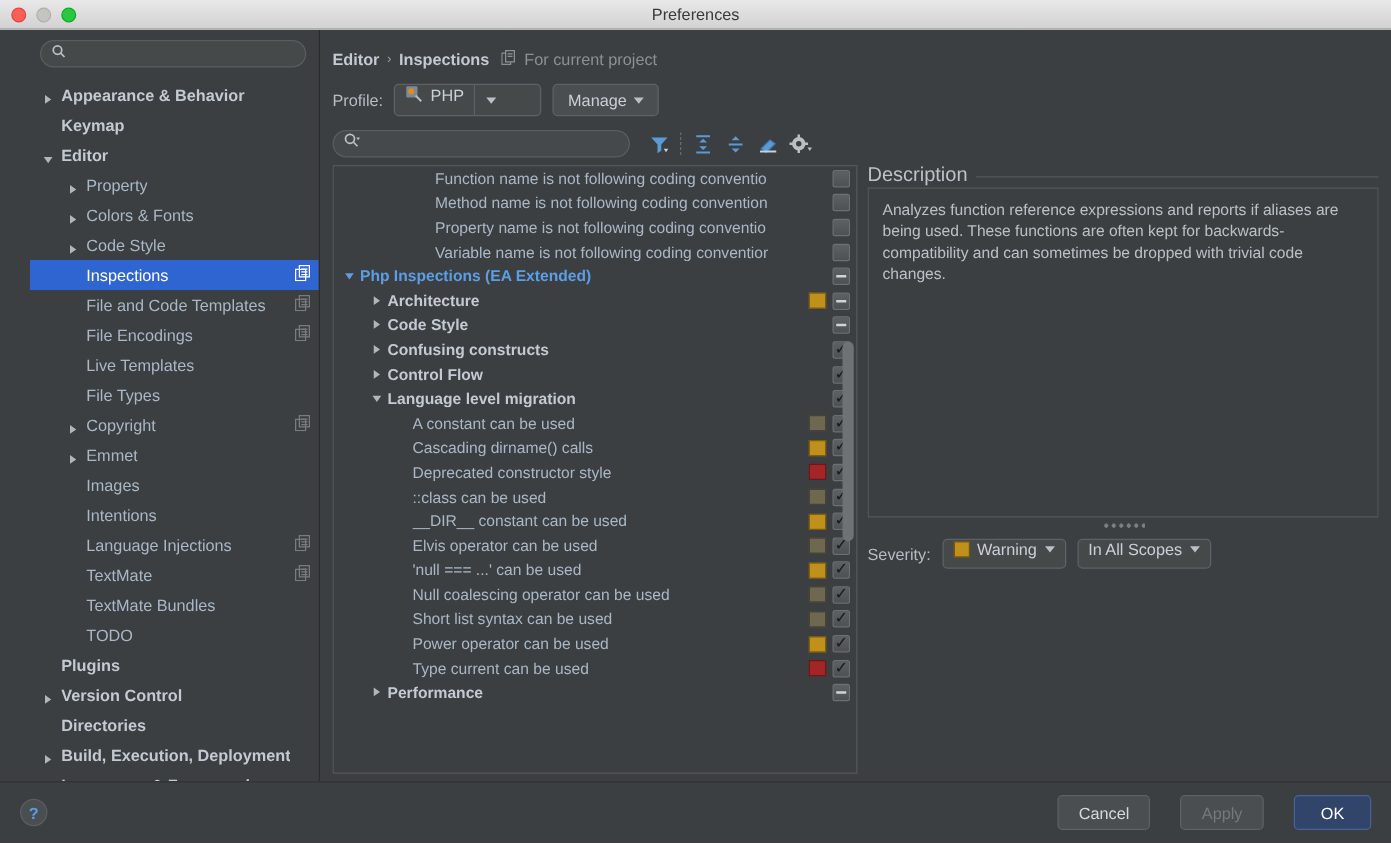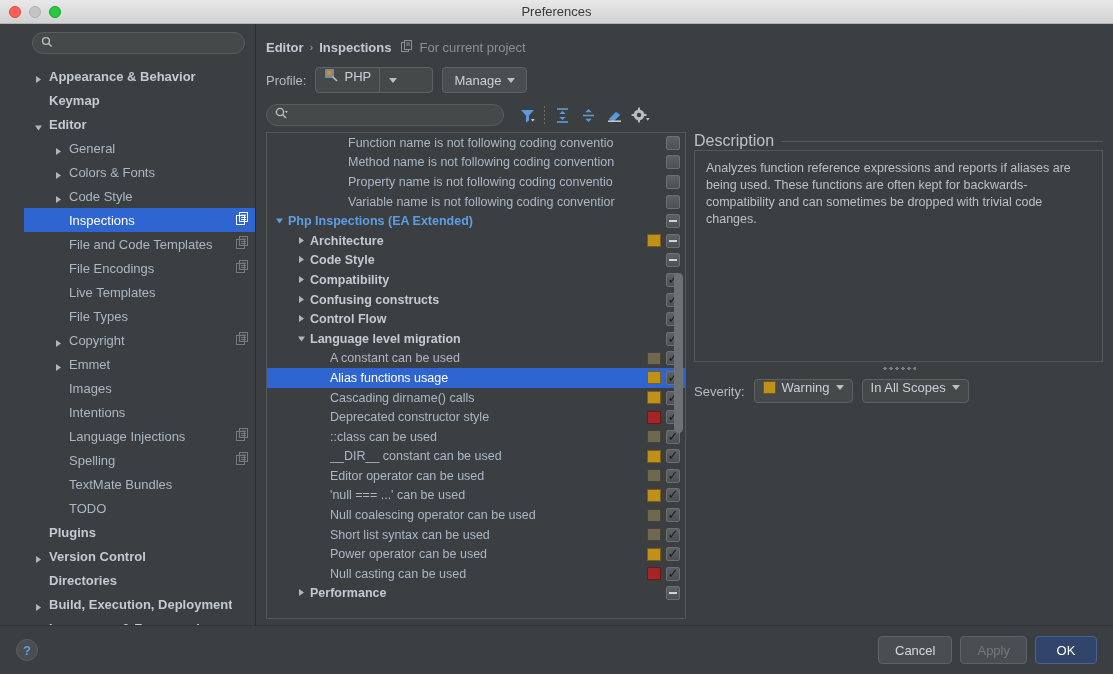--- a/index.html
+++ b/index.html
@@ -203,21 +203,21 @@
   }
 
   
   .desc-panel { flex: 1; display: flex; flex-direction: column; overflow: hidden; }
   .desc-legend {
     display: flex; align-items: center; gap: 7px;
     font-size: 16px; color: #bcc2c8; height: 18px;
   }
   .legend-line { flex: 1; height: 1px; background: #55595b; }
   .desc-box {
-    flex: 0 0 auto; height: 212px;
+    flex: 0 0 auto; height: 264px;
     border: 1px solid #555859; background: #3c3f41;
     padding: 9px 11px; position: relative;
   }
   .desc-text {
     font-size: 12.5px; line-height: 17px; color: #b9c0c7;
     max-width: 372px;
   }
   .grip {
     position: absolute; bottom: -10px; left: 50%; transform: translateX(-50%);
     width: 34px; height: 5px;
@@ -238,21 +238,21 @@
     background: #3c3f41; border-top: 1px solid #323232;
     display: flex; align-items: center;
   }
   .help-btn {
     width: 22px; height: 22px; border-radius: 50%;
     background: #4a4e50; border: 1px solid #5a5e60;
     color: #5c9ee6; font-size: 13px; font-weight: bold;
     display: flex; align-items: center; justify-content: center;
     margin-left: 16px; cursor: default;
   }
-  .footer-right { margin-left: auto; display: flex; gap: 8px; padding-right: 16px; }
+  .footer-right { margin-left: auto; display: flex; gap: 24px; padding-right: 16px; }
   .fbtn {
     min-width: 62px; height: 28px; padding: 0 16px;
     border-radius: 4px; font-size: 13px;
     display: flex; align-items: center; justify-content: center;
     border: 1px solid #5e6264; background: #4a4e50; color: #d4dae0;
     font-family: "Liberation Sans", sans-serif; cursor: default;
   }
   .fbtn.disabled { color: #73797d; }
   .fbtn.primary { background: #31456b; border-color: #4a6293; color: #ffffff; }
 </style>
@@ -294,21 +294,21 @@
         <div class="node lvl0 bold">
           <span class="arrow"><svg width="9" height="9" viewBox="0 0 9 9">
               <path d="M1 2.5 L8 2.5 L4.5 7.5 Z" fill="#b0b6bc"></path>
             </svg></span>
           <span class="node-label">Editor</span>
         </div>
         <div class="node lvl1">
           <span class="arrow"><svg width="9" height="9" viewBox="0 0 9 9">
               <path d="M2 1 L7 4.5 L2 8 Z" fill="#b0b6bc"></path>
             </svg></span>
-          <span class="node-label">General</span>
+          <span class="node-label">Property</span>
         </div>
         <div class="node lvl1">
           <span class="arrow"><svg width="9" height="9" viewBox="0 0 9 9">
               <path d="M2 1 L7 4.5 L2 8 Z" fill="#b0b6bc"></path>
             </svg></span>
           <span class="node-label">Colors &amp; Fonts</span>
         </div>
         <div class="node lvl1">
           <span class="arrow"><svg width="9" height="9" viewBox="0 0 9 9">
               <path d="M2 1 L7 4.5 L2 8 Z" fill="#b0b6bc"></path>
@@ -389,21 +389,21 @@
           <span class="badge"><svg width="13" height="13" viewBox="0 0 13 13">
               <rect x="0.5" y="3.5" width="8" height="9" fill="none" stroke="#8c9094"></rect>
               <rect x="3.5" y="0.5" width="8" height="9" fill="none" stroke="#8c9094"></rect>
               <line x1="5" y1="3.2" x2="10" y2="3.2" stroke="#8c9094"></line>
               <line x1="5" y1="5.4" x2="10" y2="5.4" stroke="#8c9094"></line>
               <line x1="5" y1="7.6" x2="10" y2="7.6" stroke="#8c9094"></line>
             </svg></span>
         </div>
         <div class="node lvl1">
           <span class="arrow-spacer"></span>
-          <span class="node-label">Spelling</span>
+          <span class="node-label">TextMate</span>
           <span class="badge"><svg width="13" height="13" viewBox="0 0 13 13">
               <rect x="0.5" y="3.5" width="8" height="9" fill="none" stroke="#8c9094"></rect>
               <rect x="3.5" y="0.5" width="8" height="9" fill="none" stroke="#8c9094"></rect>
               <line x1="5" y1="3.2" x2="10" y2="3.2" stroke="#8c9094"></line>
               <line x1="5" y1="5.4" x2="10" y2="5.4" stroke="#8c9094"></line>
               <line x1="5" y1="7.6" x2="10" y2="7.6" stroke="#8c9094"></line>
             </svg></span>
         </div>
         <div class="node lvl1">
           <span class="arrow-spacer"></span>
@@ -584,28 +584,20 @@
                   <path d="M2 1 L7 4.5 L2 8 Z" fill="#b0b6bc"></path>
                 </svg></span>
               <span class="ilabel">Code Style</span>
               <span class="swatch none"></span>
               <span class="cbox dash"></span>
             </div>
             <div class="irow ind1 group">
               <span class="iarrow"><svg width="9" height="9" viewBox="0 0 9 9">
                   <path d="M2 1 L7 4.5 L2 8 Z" fill="#b0b6bc"></path>
                 </svg></span>
-              <span class="ilabel">Compatibility</span>
-              <span class="swatch none"></span>
-              <span class="cbox check"></span>
-            </div>
-            <div class="irow ind1 group">
-              <span class="iarrow"><svg width="9" height="9" viewBox="0 0 9 9">
-                  <path d="M2 1 L7 4.5 L2 8 Z" fill="#b0b6bc"></path>
-                </svg></span>
               <span class="ilabel">Confusing constructs</span>
               <span class="swatch none"></span>
               <span class="cbox check"></span>
             </div>
             <div class="irow ind1 group">
               <span class="iarrow"><svg width="9" height="9" viewBox="0 0 9 9">
                   <path d="M2 1 L7 4.5 L2 8 Z" fill="#b0b6bc"></path>
                 </svg></span>
               <span class="ilabel">Control Flow</span>
               <span class="swatch none"></span>
@@ -618,26 +610,20 @@
               <span class="ilabel">Language level migration</span>
               <span class="swatch none"></span>
               <span class="cbox check"></span>
             </div>
             <div class="irow ind2">
               <span class="iarrow"></span>
               <span class="ilabel">A constant can be used</span>
               <span class="swatch" style="background: rgb(110, 104, 80);"></span>
               <span class="cbox check"></span>
             </div>
-            <div class="irow ind2 sel">
-              <span class="iarrow"></span>
-              <span class="ilabel">Alias functions usage</span>
-              <span class="swatch" style="background: rgb(192, 145, 26);"></span>
-              <span class="cbox check"></span>
-            </div>
             <div class="irow ind2">
               <span class="iarrow"></span>
               <span class="ilabel">Cascading dirname() calls</span>
               <span class="swatch" style="background: rgb(192, 145, 26);"></span>
               <span class="cbox check"></span>
             </div>
             <div class="irow ind2">
               <span class="iarrow"></span>
               <span class="ilabel">Deprecated constructor style</span>
               <span class="swatch" style="background: rgb(163, 37, 37);"></span>
@@ -650,21 +636,21 @@
               <span class="cbox check"></span>
             </div>
             <div class="irow ind2">
               <span class="iarrow"></span>
               <span class="ilabel">__DIR__ constant can be used</span>
               <span class="swatch" style="background: rgb(192, 145, 26);"></span>
               <span class="cbox check"></span>
             </div>
             <div class="irow ind2">
               <span class="iarrow"></span>
-              <span class="ilabel">Editor operator can be used</span>
+              <span class="ilabel">Elvis operator can be used</span>
               <span class="swatch" style="background: rgb(110, 104, 80);"></span>
               <span class="cbox check"></span>
             </div>
             <div class="irow ind2">
               <span class="iarrow"></span>
               <span class="ilabel">'null === ...' can be used</span>
               <span class="swatch" style="background: rgb(192, 145, 26);"></span>
               <span class="cbox check"></span>
             </div>
             <div class="irow ind2">
@@ -680,21 +666,21 @@
               <span class="cbox check"></span>
             </div>
             <div class="irow ind2">
               <span class="iarrow"></span>
               <span class="ilabel">Power operator can be used</span>
               <span class="swatch" style="background: rgb(192, 145, 26);"></span>
               <span class="cbox check"></span>
             </div>
             <div class="irow ind2">
               <span class="iarrow"></span>
-              <span class="ilabel">Null casting can be used</span>
+              <span class="ilabel">Type current can be used</span>
               <span class="swatch" style="background: rgb(163, 37, 37);"></span>
               <span class="cbox check"></span>
             </div>
             <div class="irow ind1 group">
               <span class="iarrow"><svg width="9" height="9" viewBox="0 0 9 9">
                   <path d="M2 1 L7 4.5 L2 8 Z" fill="#b0b6bc"></path>
                 </svg></span>
               <span class="ilabel">Performance</span>
               <span class="swatch none"></span>
               <span class="cbox dash"></span>

